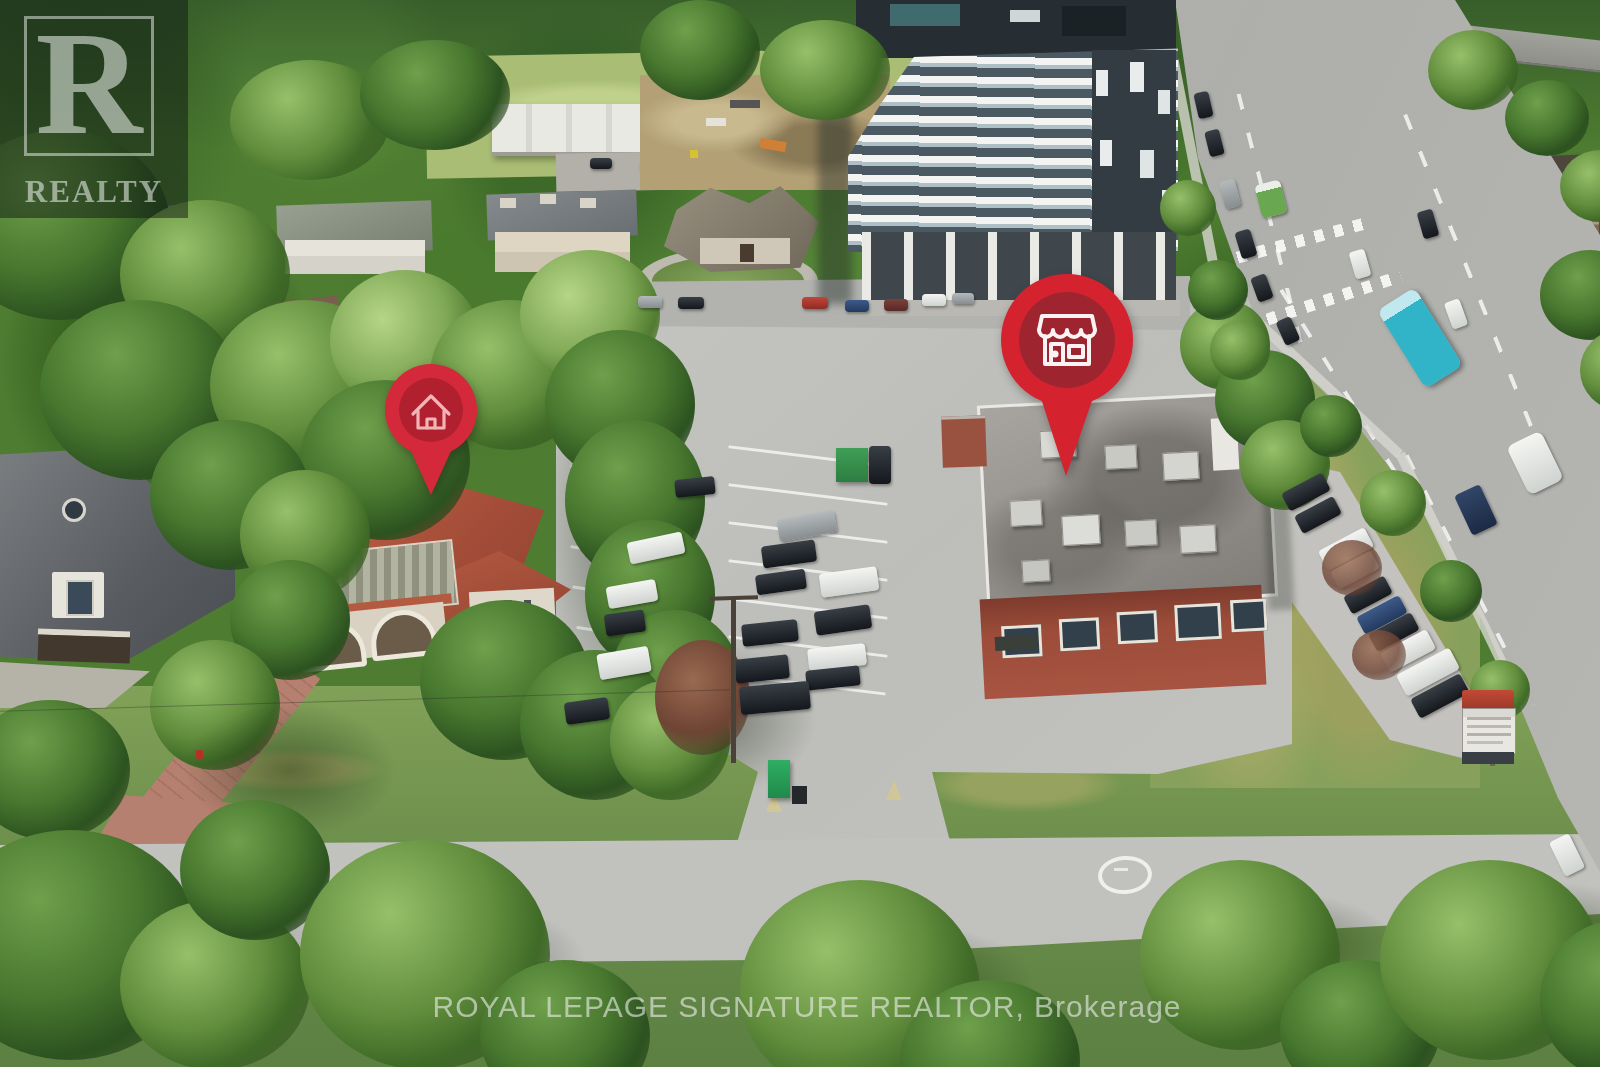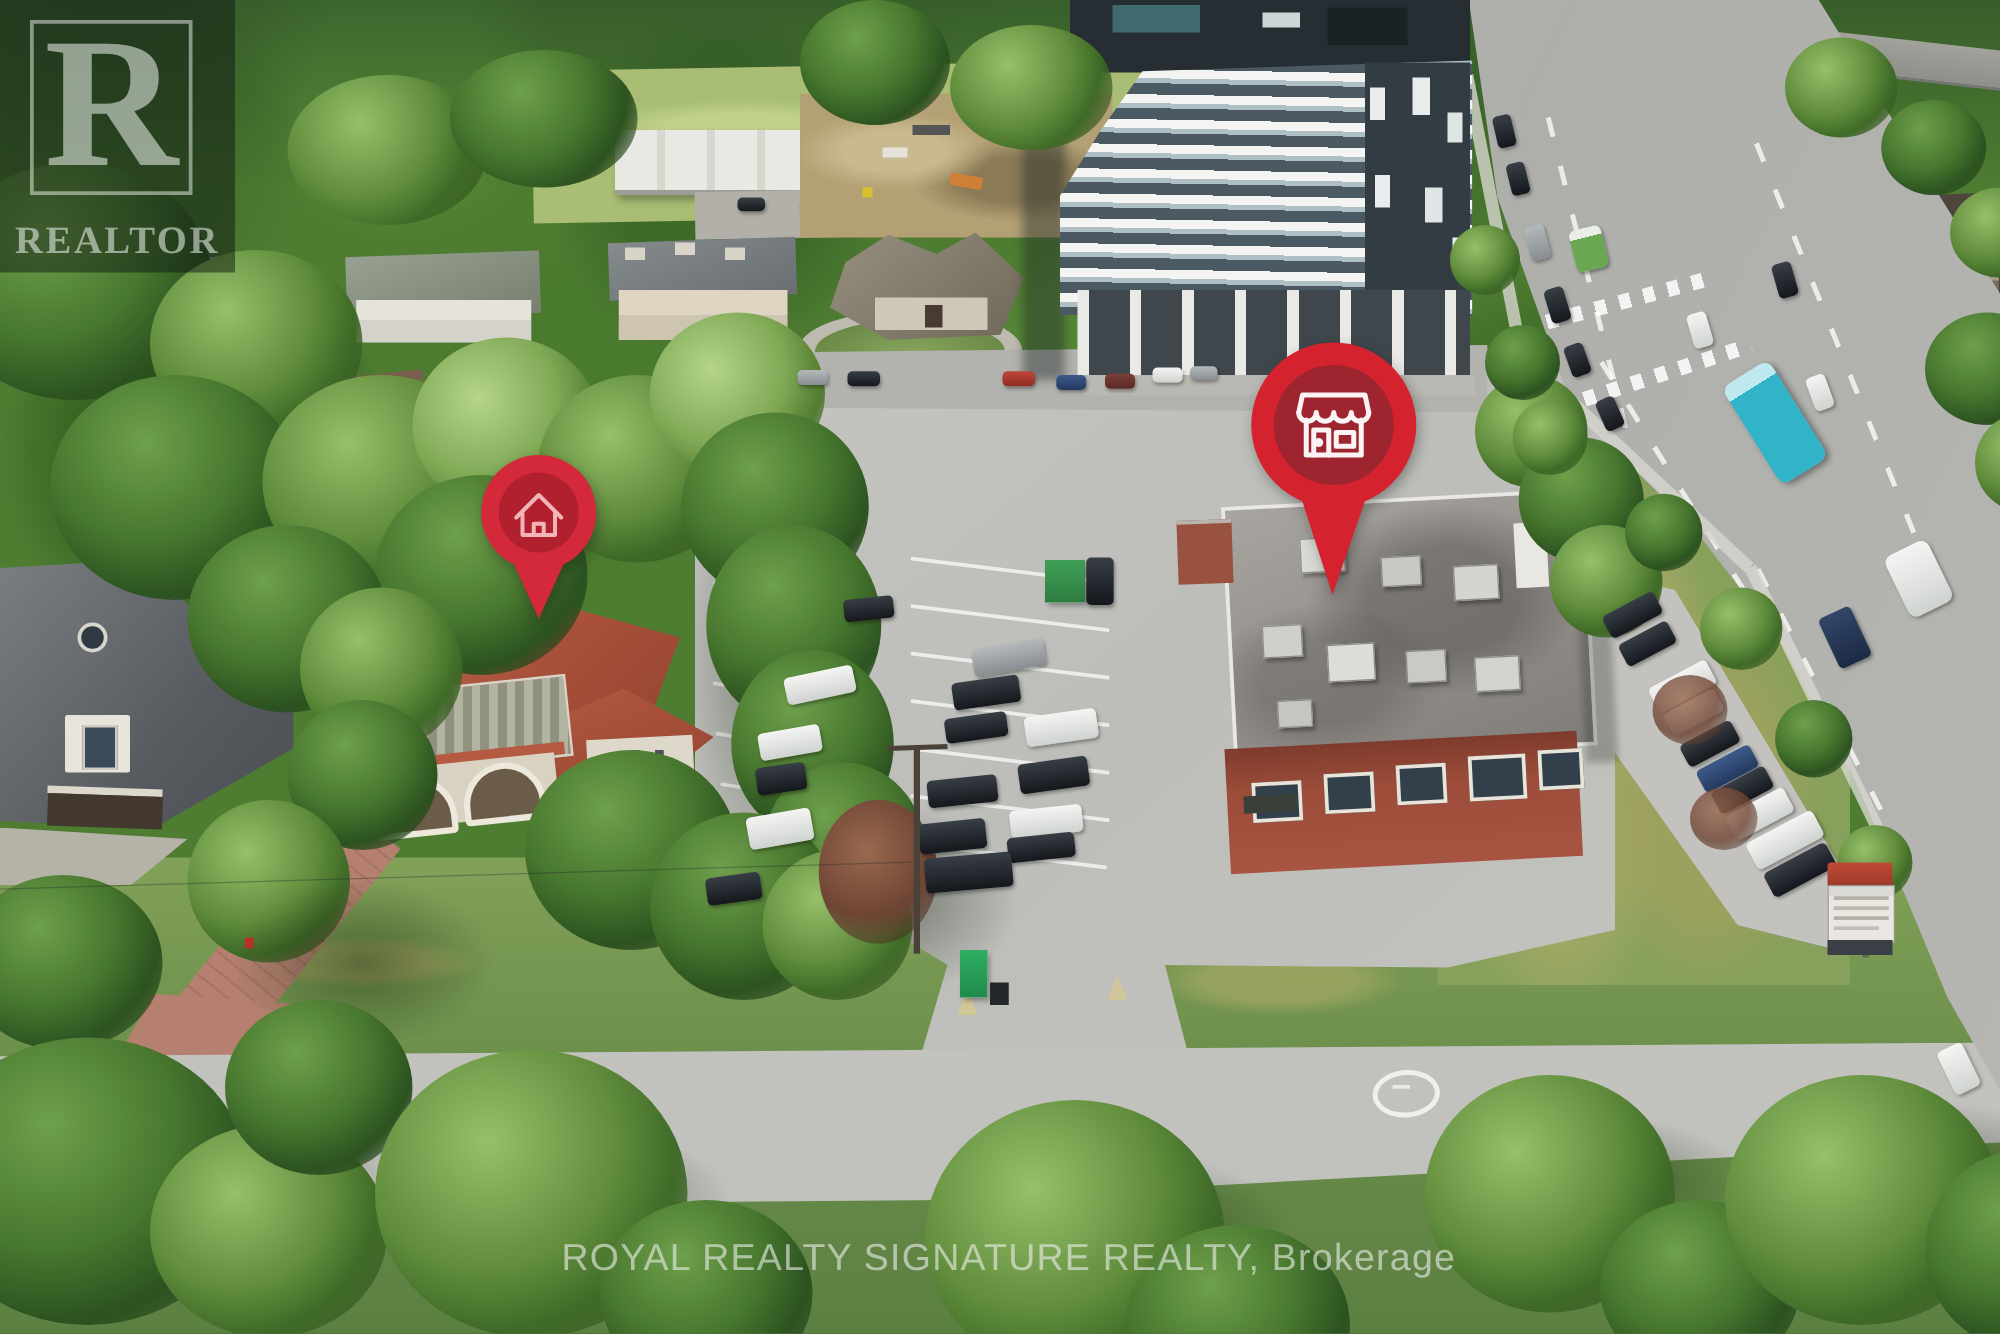--- a/index.html
+++ b/index.html
@@ -393,17 +393,17 @@
       <path d="M44,58 a7,7 0 0 0 14,0 a7,7 0 0 0 14,0 a7,7 0 0 0 14,0 a7,7 0 0 0 14,0"></path>
       <path d="M50,64 L50,92 L94,92 L94,64"></path>
       <path d="M56,92 L56,72 L68,72 L68,92"></path>
       <rect x="74" y="74" width="14" height="11"></rect>
       <circle cx="60" cy="82" r="1.6" fill="#fbf3f3"></circle>
     </g>
   </svg>
 
   <div class="wm-realtor">
     <div class="rbox"><span>R</span></div>
-    <div class="rword">REALTOR</div>
-  </div>
-  <div class="wm-brokerage">ROYAL REALTY SIGNATURE REALTY, Brokerage</div>
+    <div class="rword">REALTY</div>
+  </div>
+  <div class="wm-brokerage">ROYAL LEPAGE SIGNATURE REALTOR, Brokerage</div>
 
 </div>
 
 </body></html>

